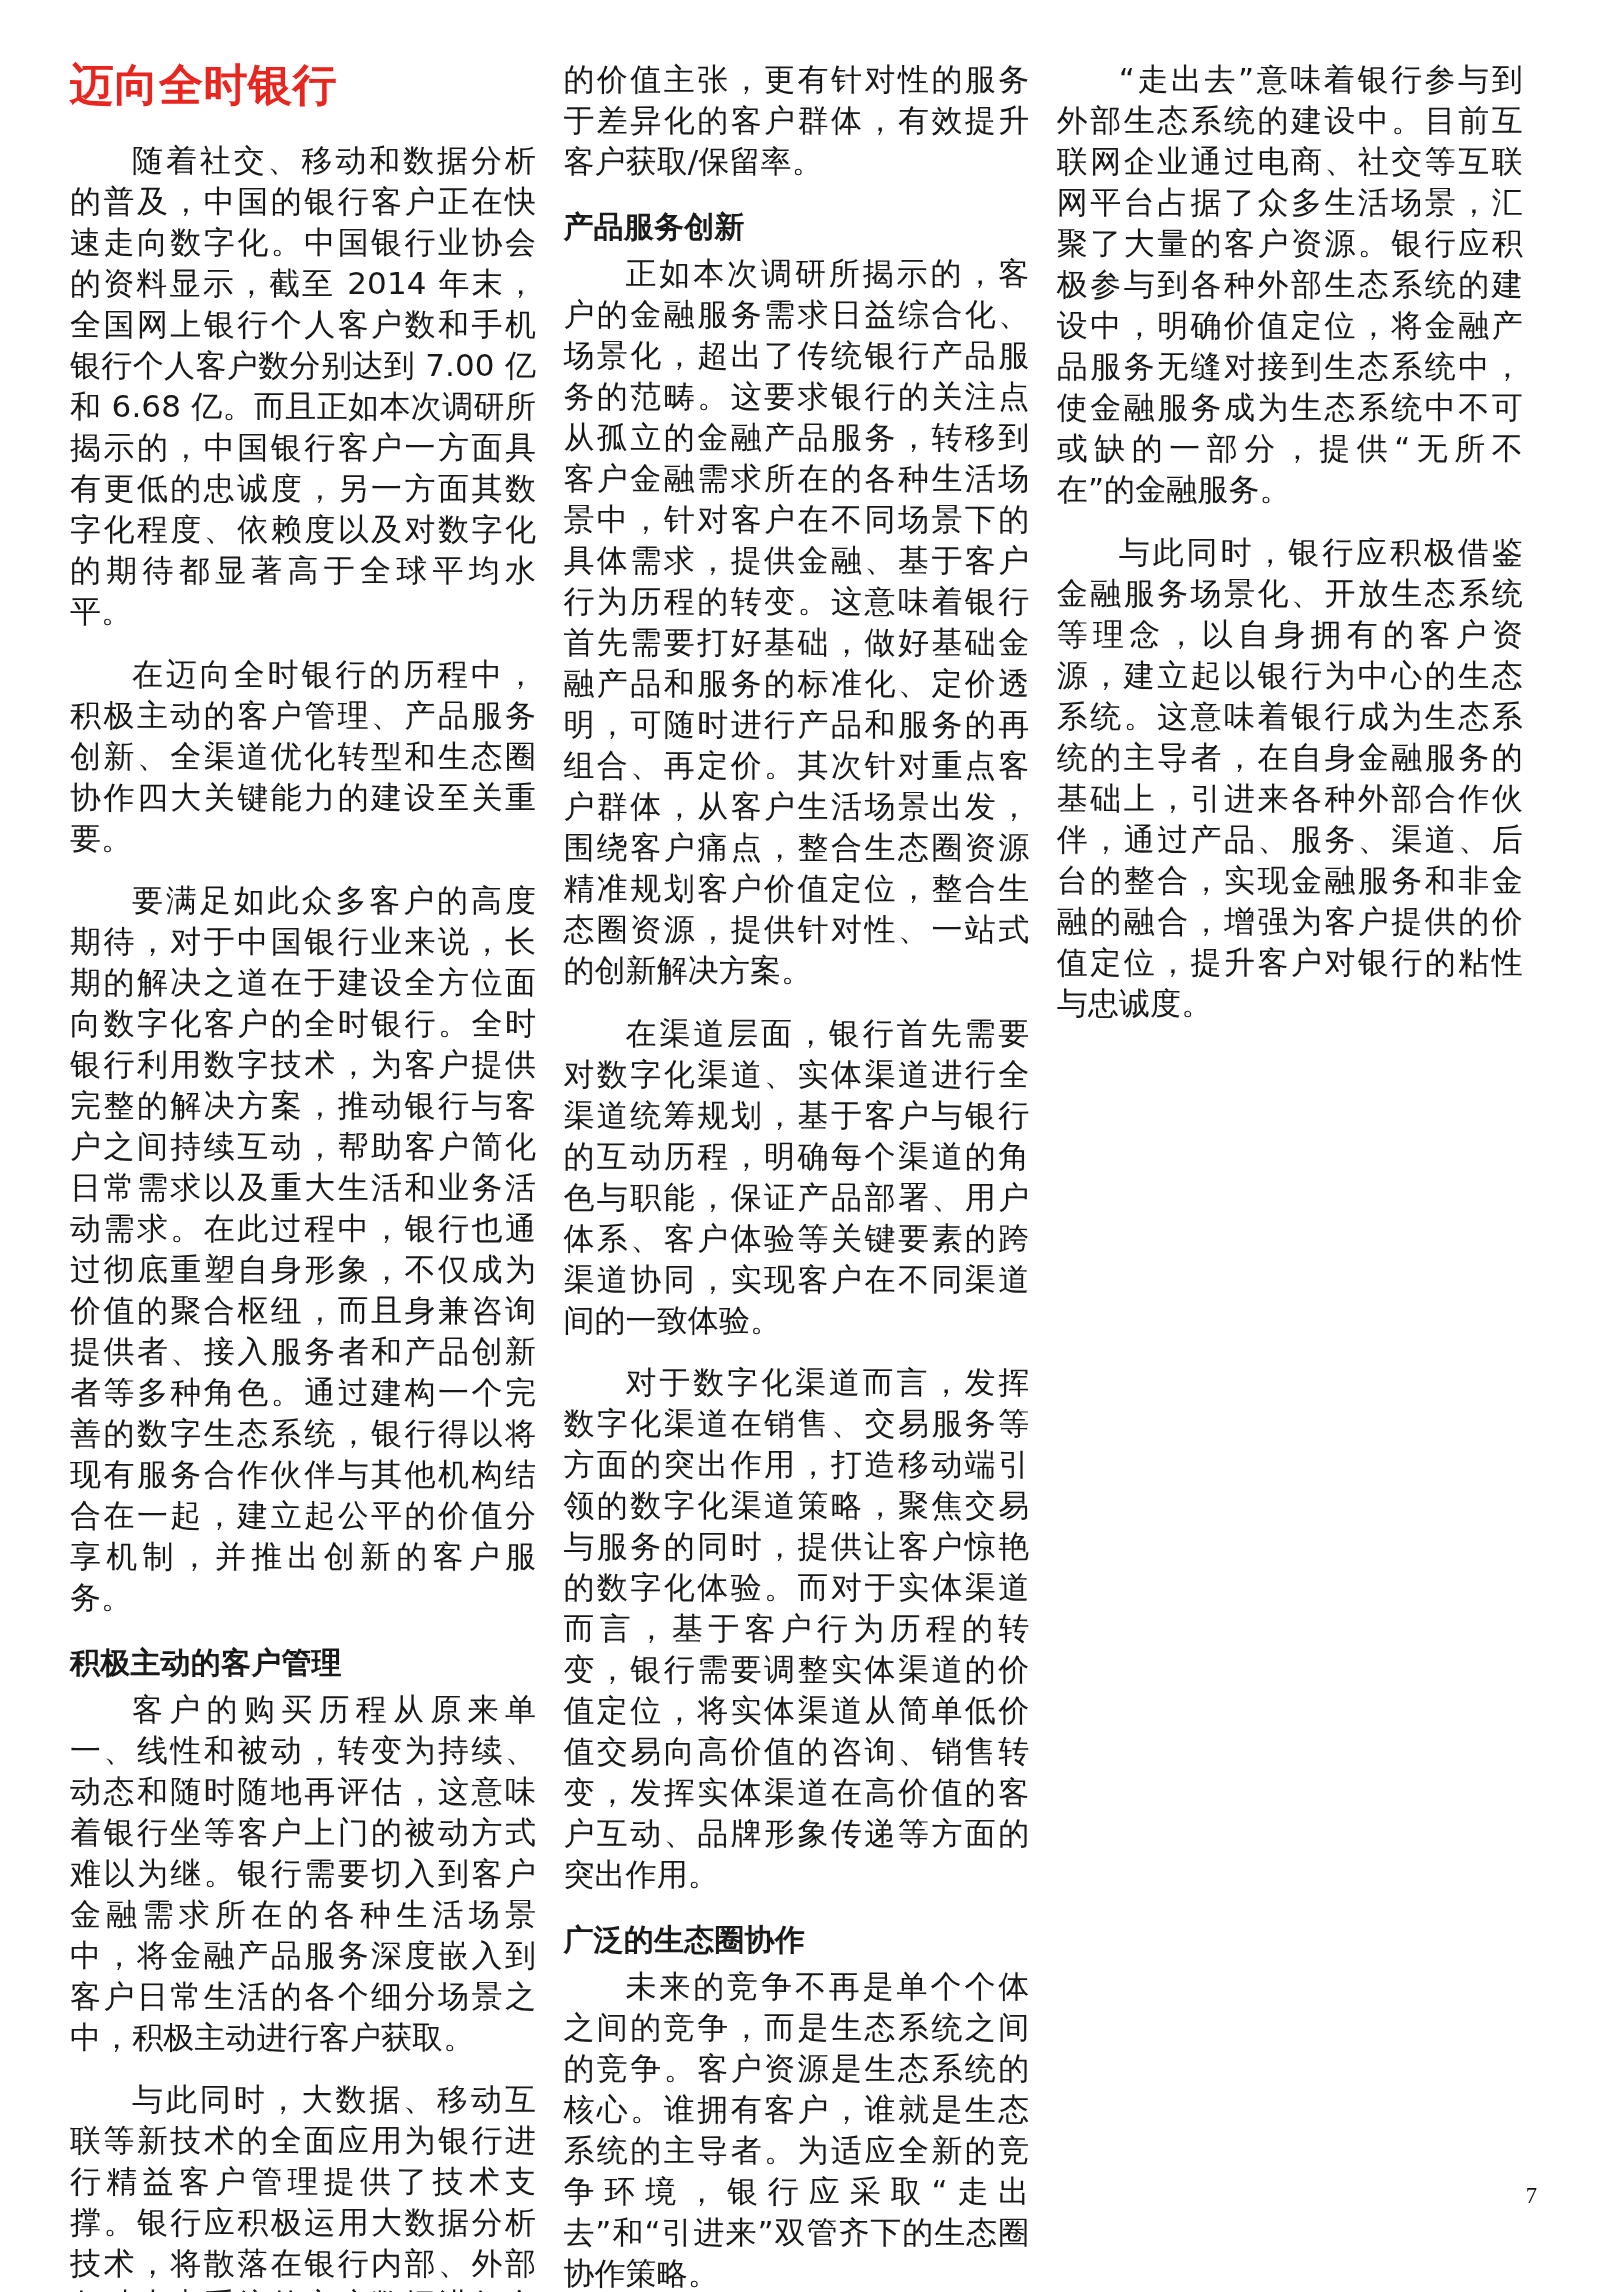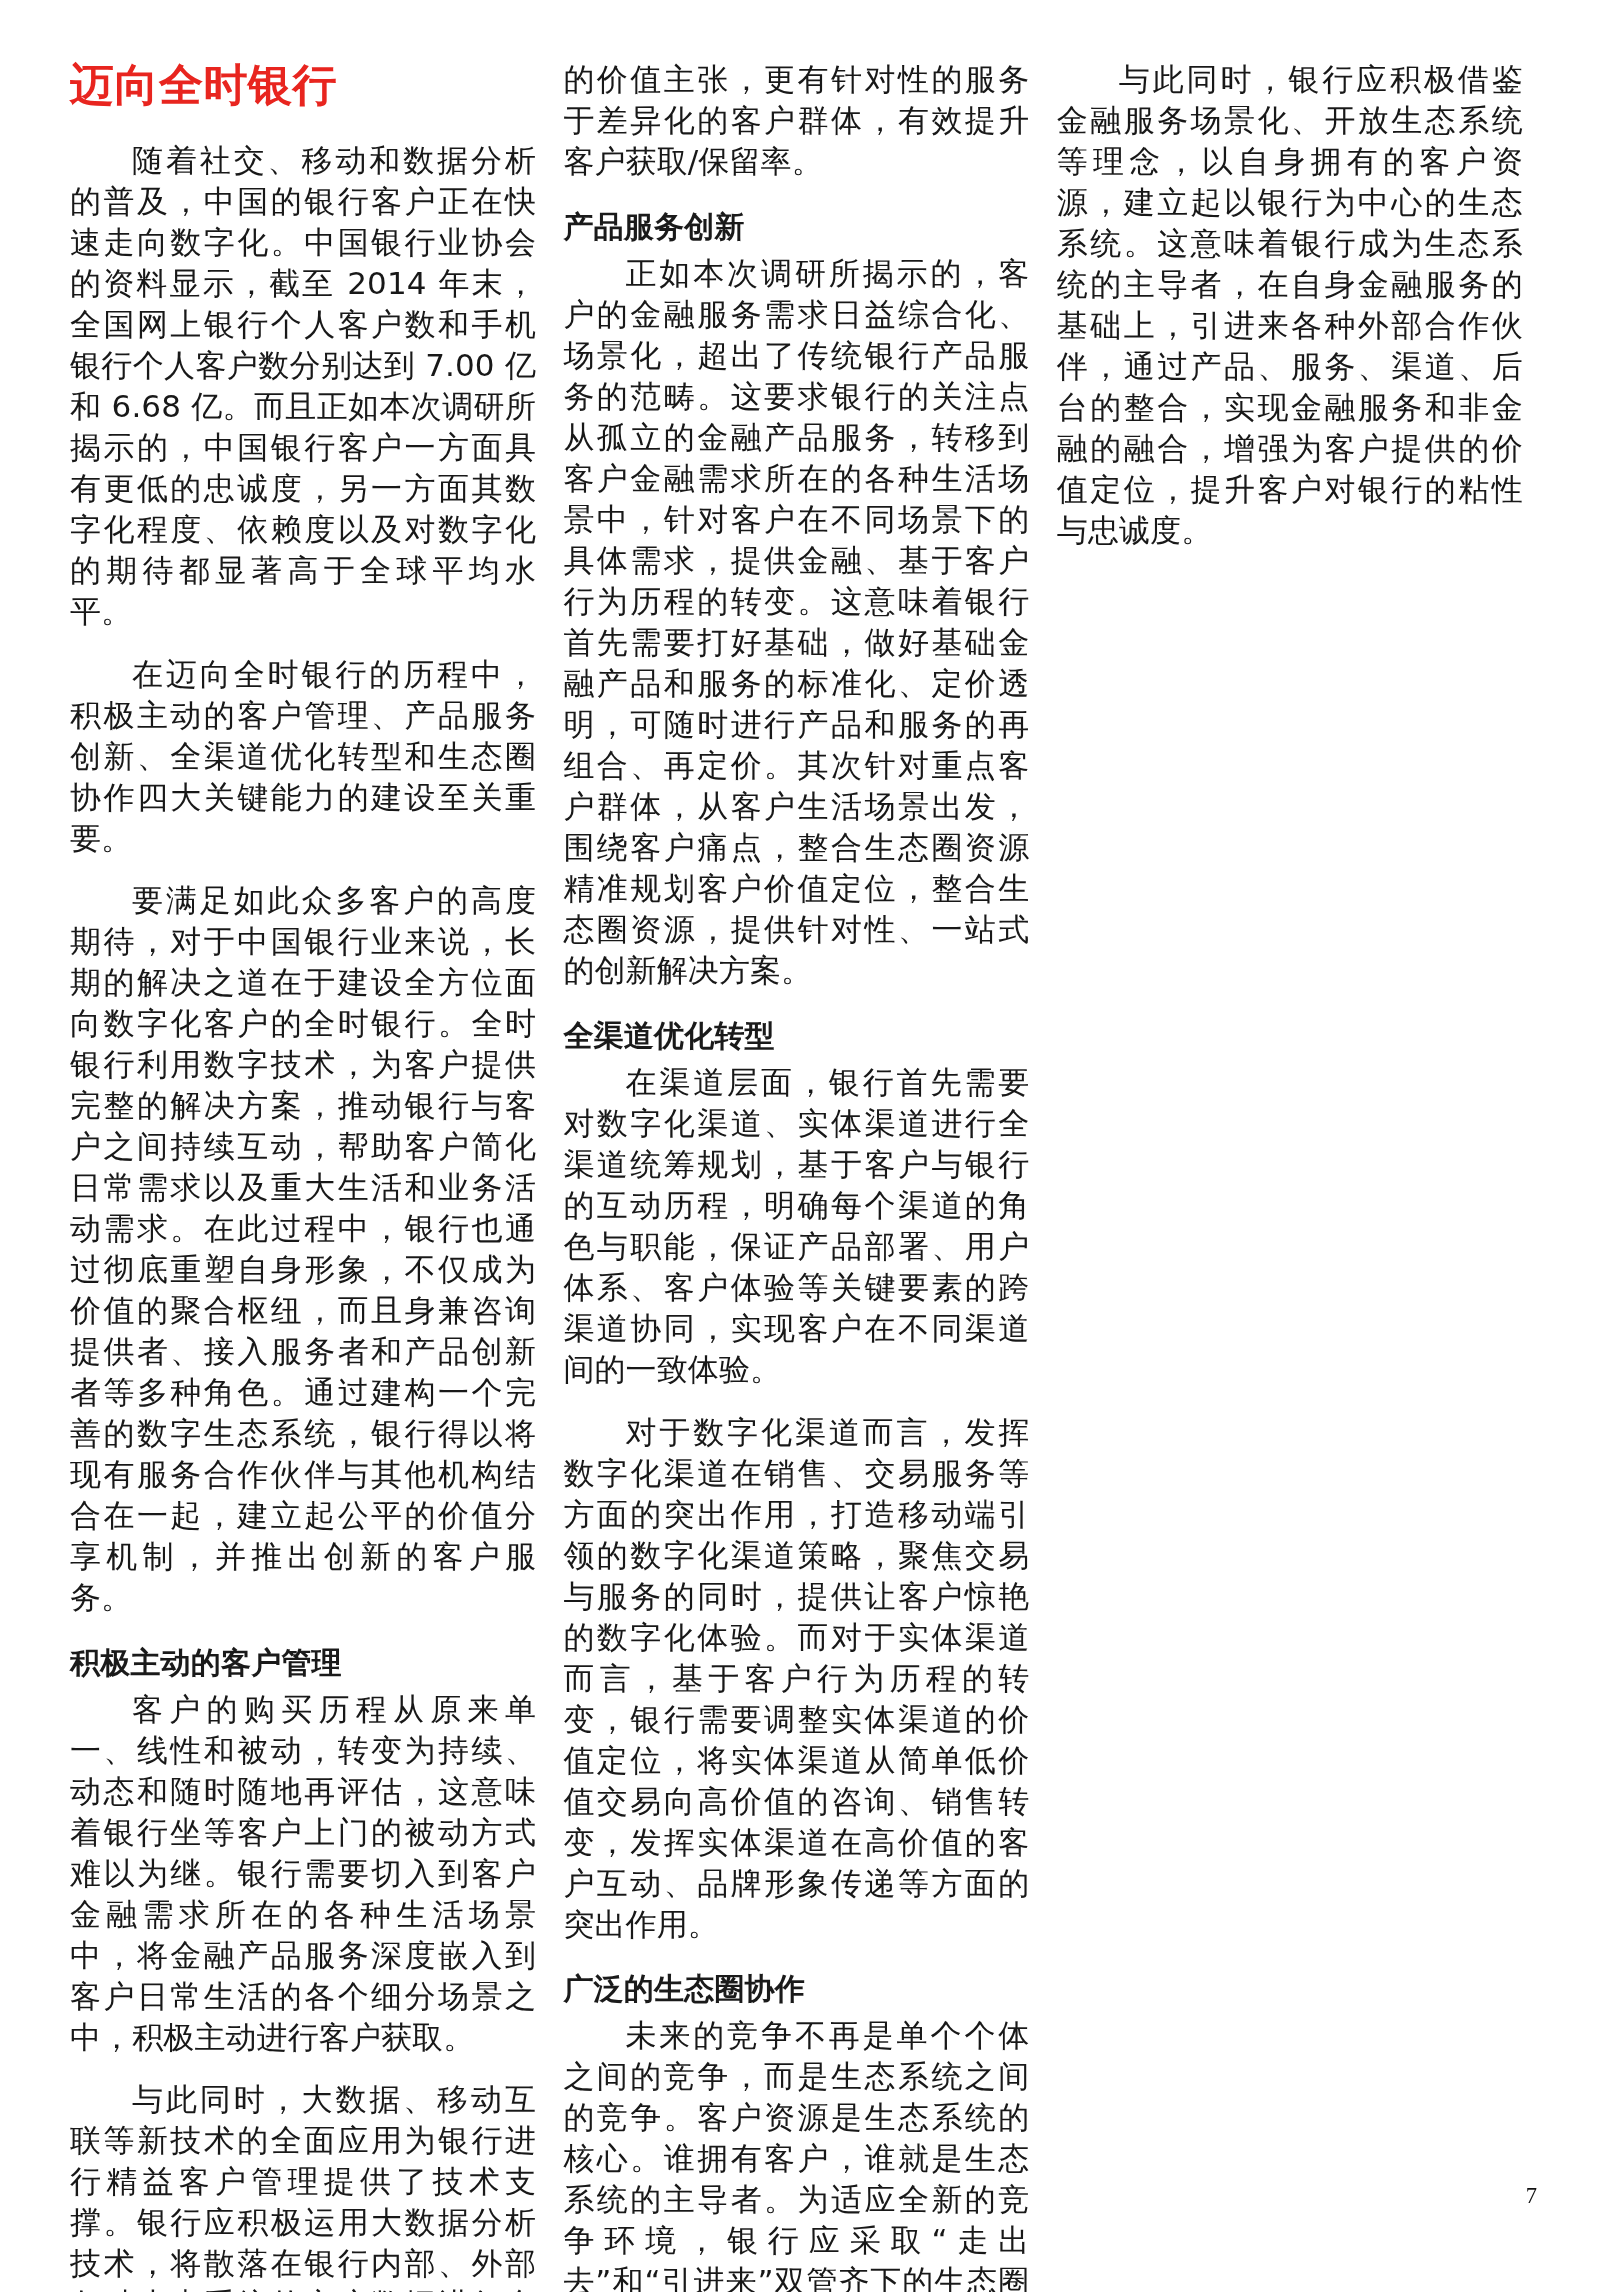--- a/index.html
+++ b/index.html
@@ -87,28 +87,28 @@
       <p class="body">要满足如此众多客户的高度期待，对于中国银行业来说，长期的解决之道在于建设全方位面向数字化客户的全时银行。全时银行利用数字技术，为客户提供完整的解决方案，推动银行与客户之间持续互动，帮助客户简化日常需求以及重大生活和业务活动需求。在此过程中，银行也通过彻底重塑自身形象，不仅成为价值的聚合枢纽，而且身兼咨询提供者、接入服务者和产品创新者等多种角色。通过建构一个完善的数字生态系统，银行得以将现有服务合作伙伴与其他机构结合在一起，建立起公平的价值分享机制，并推出创新的客户服务。</p>
       <h2 class="section-heading">积极主动的客户管理</h2>
       <p class="body">客户的购买历程从原来单一、线性和被动，转变为持续、动态和随时随地再评估，这意味着银行坐等客户上门的被动方式难以为继。银行需要切入到客户金融需求所在的各种生活场景中，将金融产品服务深度嵌入到客户日常生活的各个细分场景之中，积极主动进行客户获取。</p>
       <p class="body">与此同时，大数据、移动互联等新技术的全面应用为银行进行精益客户管理提供了技术支撑。银行应积极运用大数据分析技术，将散落在银行内部、外部各种生态系统的客户数据进行合理采集与严谨分析，基于单一客户视角，对客户进行全方位、多维度的分析，生成真正有价值的客户洞察，针对不同的客户群体定义差异化</p>
     </div>
 
     <div class="col">
       <p class="body" style="text-indent:0;">的价值主张，更有针对性的服务于差异化的客户群体，有效提升客户获取/保留率。</p>
       <h2 class="section-heading tight-top">产品服务创新</h2>
       <p class="body">正如本次调研所揭示的，客户的金融服务需求日益综合化、场景化，超出了传统银行产品服务的范畴。这要求银行的关注点从孤立的金融产品服务，转移到客户金融需求所在的各种生活场景中，针对客户在不同场景下的具体需求，提供金融、基于客户行为历程的转变。这意味着银行首先需要打好基础，做好基础金融产品和服务的标准化、定价透明，可随时进行产品和服务的再组合、再定价。其次针对重点客户群体，从客户生活场景出发，围绕客户痛点，整合生态圈资源精准规划客户价值定位，整合生态圈资源，提供针对性、一站式的创新解决方案。</p>
-      <h2 class="section-heading">全渠道优化转型</h2>
       <p class="body">在渠道层面，银行首先需要对数字化渠道、实体渠道进行全渠道统筹规划，基于客户与银行的互动历程，明确每个渠道的角色与职能，保证产品部署、用户体系、客户体验等关键要素的跨渠道协同，实现客户在不同渠道间的一致体验。</p>
       <p class="body">对于数字化渠道而言，发挥数字化渠道在销售、交易服务等方面的突出作用，打造移动端引领的数字化渠道策略，聚焦交易与服务的同时，提供让客户惊艳的数字化体验。而对于实体渠道而言，基于客户行为历程的转变，银行需要调整实体渠道的价值定位，将实体渠道从简单低价值交易向高价值的咨询、销售转变，发挥实体渠道在高价值的客户互动、品牌形象传递等方面的突出作用。</p>
       <h2 class="section-heading">广泛的生态圈协作</h2>
       <p class="body">未来的竞争不再是单个个体之间的竞争，而是生态系统之间的竞争。客户资源是生态系统的核心。谁拥有客户，谁就是生态系统的主导者。为适应全新的竞争环境，银行应采取“走出去”和“引进来”双管齐下的生态圈协作策略。</p>
     </div>
 
     <div class="col">
+      <p class="body">“走出去”意味着银行参与到外部生态系统的建设中。目前互联网企业通过电商、社交等互联网平台占据了众多生活场景，汇聚了大量的客户资源。银行应积极参与到各种外部生态系统的建设中，明确价值定位，将金融产品服务无缝对接到生态系统中，使金融服务成为生态系统中不可或缺的一部分，提供“无所不在”的金融服务。</p>
       <p class="body">与此同时，银行应积极借鉴金融服务场景化、开放生态系统等理念，以自身拥有的客户资源，建立起以银行为中心的生态系统。这意味着银行成为生态系统的主导者，在自身金融服务的基础上，引进来各种外部合作伙伴，通过产品、服务、渠道、后台的整合，实现金融服务和非金融的融合，增强为客户提供的价值定位，提升客户对银行的粘性与忠诚度。</p>
     </div>
 
   </div>
 
   <div class="page-number">7</div>
 
 </div>
 
 

